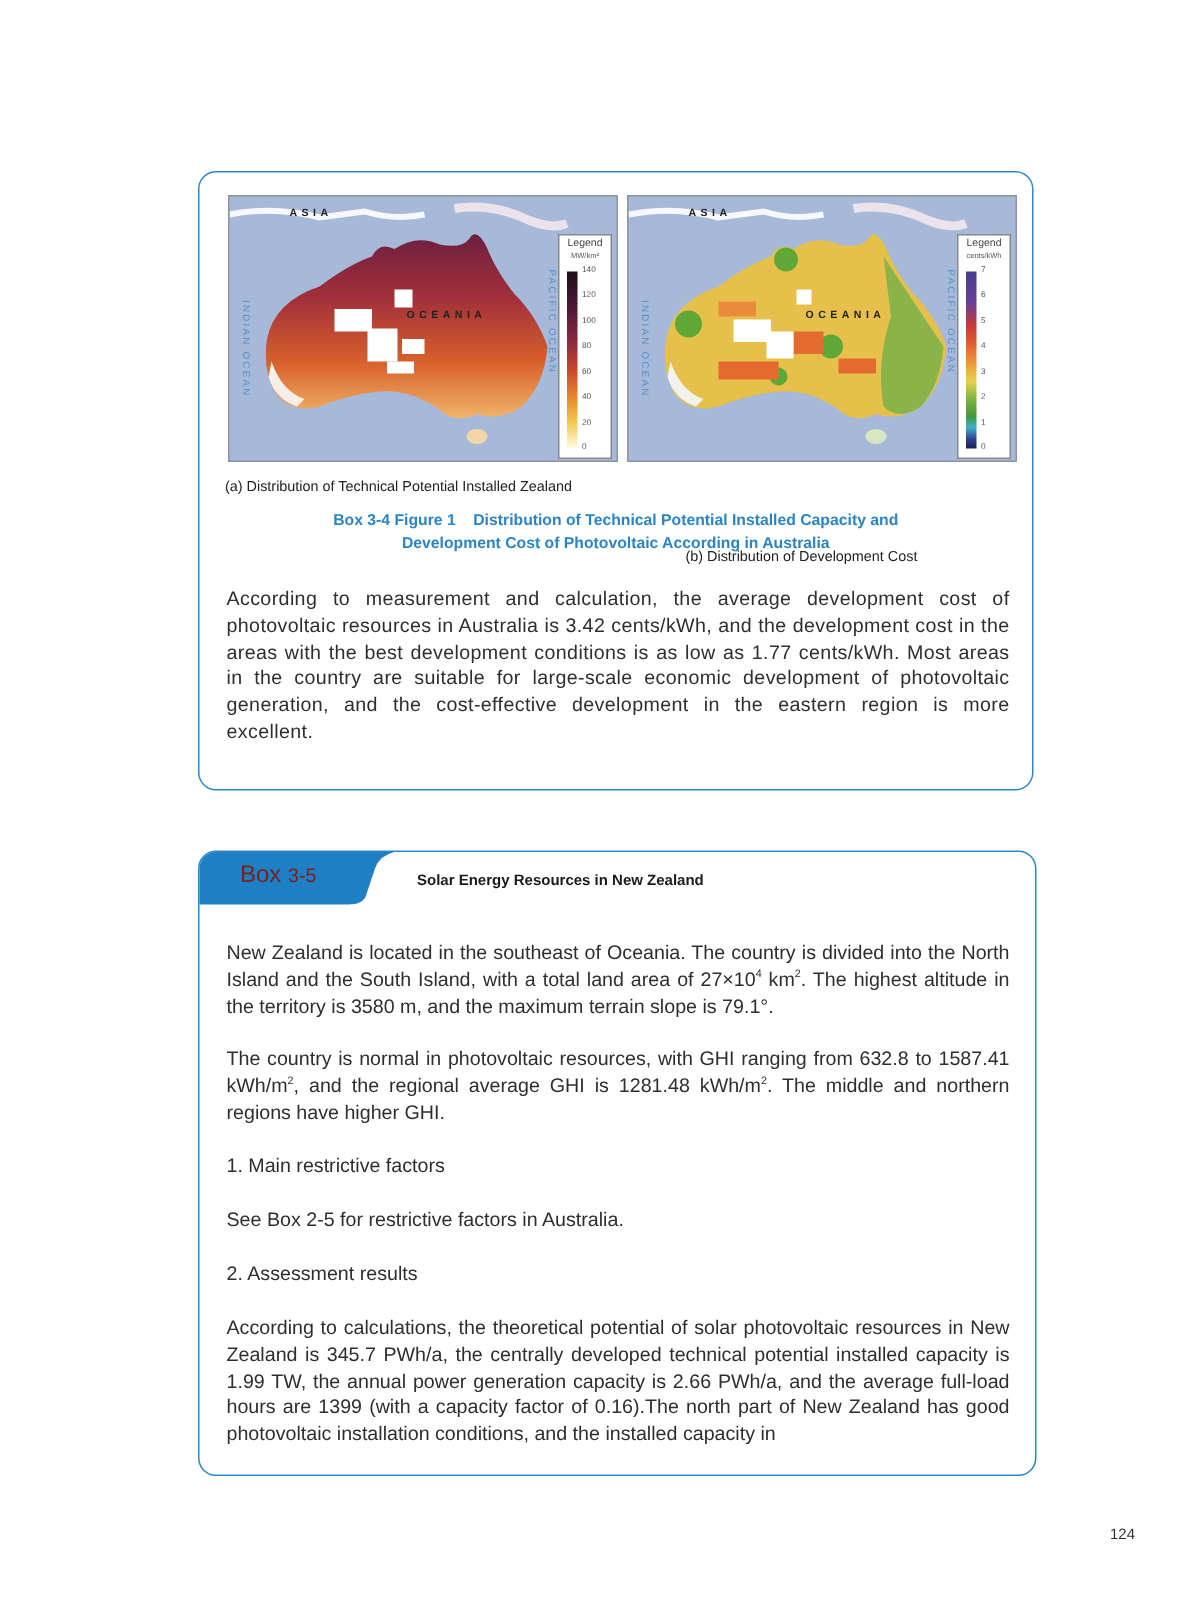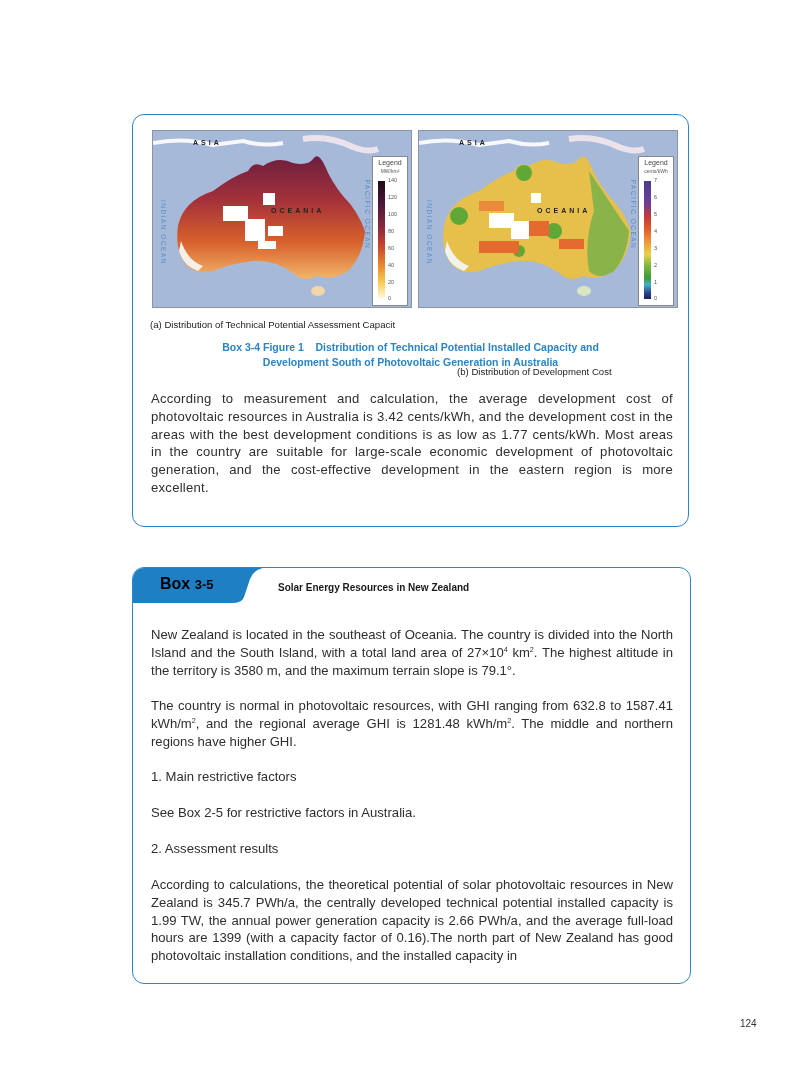--- a/index.html
+++ b/index.html
@@ -43,21 +43,21 @@
   .para {
     position: absolute; left: 151px; width: 522px; font-size: 13.1px; line-height: 17.8px;
     text-align: justify; color: #2e2e2e;
   }
   .box2 {
     position: absolute; left: 132px; top: 567px; width: 559px; height: 417px;
     border: 1.6px solid #2f86c6; border-radius: 12px; box-sizing: border-box; background: #fff; overflow: hidden;
   }
   .box2-tab { position: absolute; left: -1px; top: -1px; }
   .box2-tab-label {
-    position: absolute; left: 160px; top: 575px; font-size: 16px; font-weight: bold; color: #000000;
+    position: absolute; left: 160px; top: 575px; font-size: 16px; font-weight: normal; color: #7f1d1d;
   }
   .box2-tab-label .num { font-size: 13px; }
   .box2-title {
     position: absolute; left: 278px; top: 582px; font-size: 10px; font-weight: bold; color: #1a1a1a;
   }
   .page-number { position: absolute; left: 740px; top: 1018px; font-size: 10px; color: #333; }
   sup { font-size: 0.55em; vertical-align: super; line-height: 0; }
 </style>
 </head>
 <body>
@@ -140,26 +140,26 @@
       <span class="tick" style="top:34px">5</span>
       <span class="tick" style="top:51px">4</span>
       <span class="tick" style="top:68px">3</span>
       <span class="tick" style="top:85px">2</span>
       <span class="tick" style="top:102px">1</span>
       <span class="tick" style="top:118px">0</span>
     </div>
   </div>
 </div>
 
-<span class="caption-sub" style="left:150px;">(a) Distribution of Technical Potential Assessment Capacit</span>
+<span class="caption-sub" style="left:150px;">(a) Distribution of Technical Potential Installed Zealand</span>
 <span class="caption-sub" style="left:457px;margin-top:47px;">(b) Distribution of Development Cost</span>
 
 <div class="fig-title">
   <div style="white-space:pre;">Box 3-4 Figure 1    Distribution of Technical Potential Installed Capacity and</div>
-  <div>Development South of Photovoltaic Generation in Australia</div>
+  <div>Development Cost of Photovoltaic According in Australia</div>
 </div>
 
 <div class="para" style="top:390px;letter-spacing:0.25px;">According to measurement and calculation, the average development cost of photovoltaic resources in Australia is 3.42 cents/kWh, and the development cost in the areas with the best development conditions is as low as 1.77 cents/kWh. Most areas in the country are suitable for large-scale economic development of photovoltaic generation, and the cost-effective development in the eastern region is more excellent.</div>
 
 <div class="box2">
   <svg class="box2-tab" width="140" height="38" viewBox="0 0 140 38">
     <path d="M0 12 Q0 0 12 0 L140 0 Q122 0 118 12 L112 30 Q110 36 100 36 L0 36 Z" fill="#1e7fc4"></path>
   </svg>
 </div>
 <div class="box2-tab-label">

